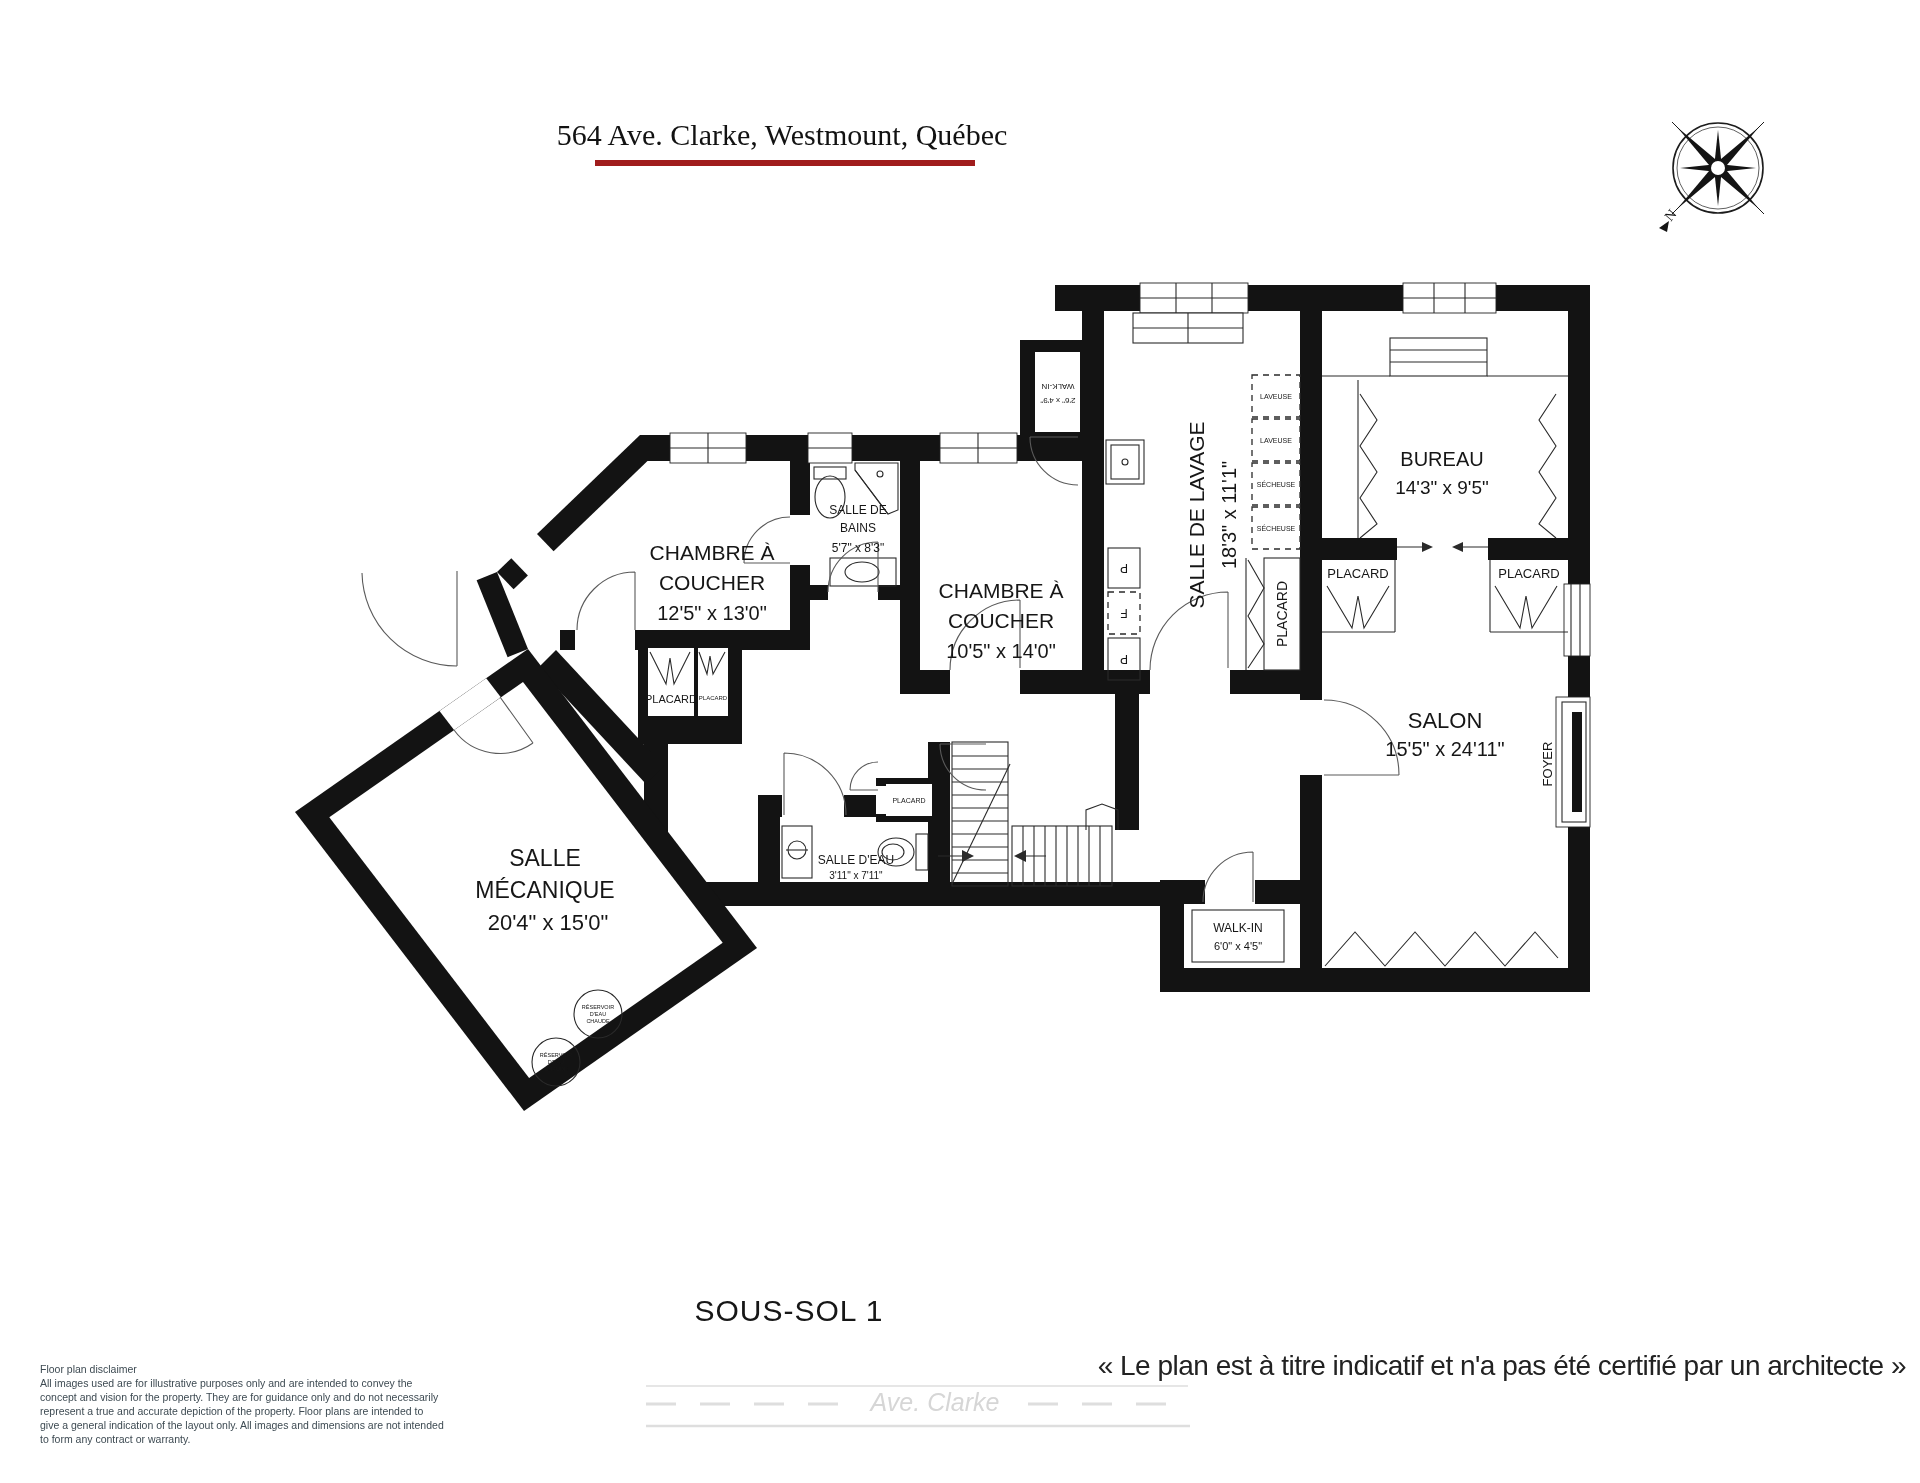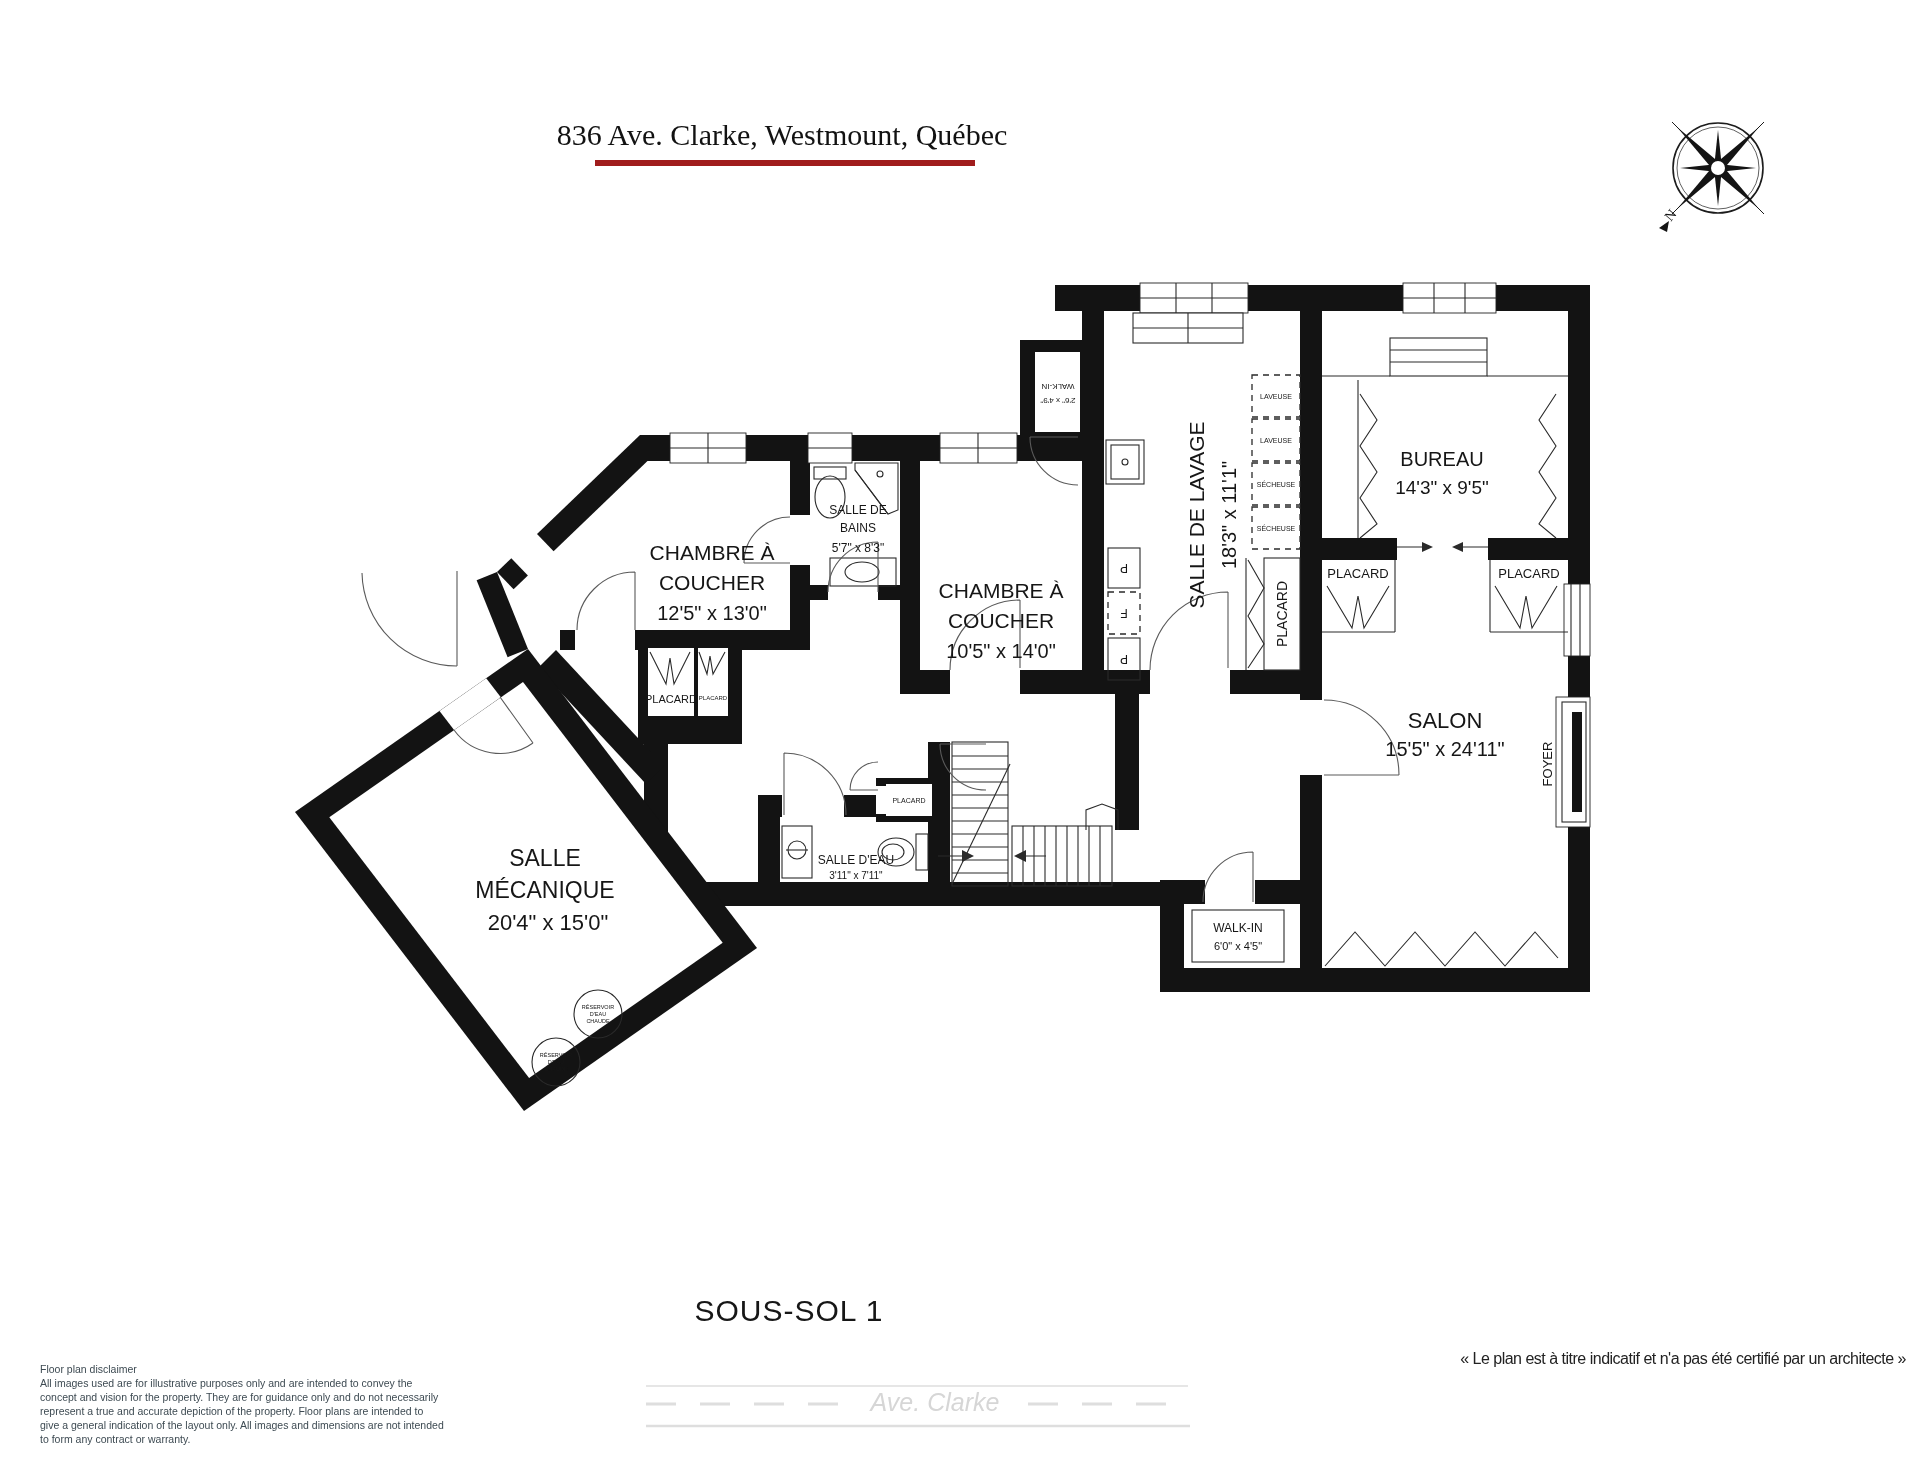--- a/index.html
+++ b/index.html
@@ -4,21 +4,21 @@
 <style>
   html,body{margin:0;padding:0;background:#ffffff;}
   body{width:1920px;height:1483px;position:relative;overflow:hidden;
        font-family:"Liberation Sans",sans-serif;color:#1a1a1a;}
   .abs{position:absolute;}
   #title{left:0;top:118px;width:1564px;text-align:center;
          font-family:"Liberation Serif",serif;font-size:30px;color:#121212;}
   #title-underline{left:595px;top:160px;width:380px;height:6px;background:#a01d1d;}
   #floor-label{left:0;top:1294px;width:1578px;text-align:center;
                font-size:30px;letter-spacing:1px;color:#161616;}
-  #architect-note{right:14px;top:1350px;font-size:16px;letter-spacing:-0.5px;color:#222;}
+  #architect-note{right:14px;top:1350px;font-size:28px;letter-spacing:-0.5px;color:#222;}
   #street-label{left:700px;top:1388px;width:470px;text-align:center;
                 font-style:italic;font-size:25px;color:#d6d6d6;}
   #disclaimer{left:40px;top:1362px;width:404px;font-size:10.5px;line-height:1.34;color:#3d4a52;}
   #disclaimer .t{display:block;}
   svg text{fill:#161616;}
   .rname{font-size:21px;}
   .rdims{font-size:20px;}
   .small{font-size:12px;}
   .tiny{font-size:8px;}
   .wall{fill:#131313;stroke:none;}
@@ -26,21 +26,21 @@
   .carveplain{fill:#ffffff;stroke:none;}
   .thin{fill:none;stroke:#2a2a2a;stroke-width:1.1;}
   .thinf{fill:#ffffff;stroke:#2a2a2a;stroke-width:1.1;}
   .arc{fill:none;stroke:#5a5a5a;stroke-width:1.1;}
   .dash{fill:none;stroke:#2a2a2a;stroke-width:1.3;stroke-dasharray:6 5;}
   .road{stroke:#dedede;}
 </style>
 </head>
 <body>
 
-<div id="title" class="abs">836 Ave. Clarke, Westmount, Québec</div>
+<div id="title" class="abs">564 Ave. Clarke, Westmount, Québec</div>
 <div id="title-underline" class="abs"></div>
 
 <svg class="abs" style="left:0;top:0;" width="1920" height="1483" viewBox="0 0 1920 1483">
 
   <g>
     <rect class="wall" x="1055" y="285" width="535" height="26"></rect>
     <rect class="wall" x="1568" y="285" width="22" height="707"></rect>
     <rect class="wall" x="1160" y="968" width="430" height="24"></rect>
     <rect class="wall" x="1160" y="880" width="24" height="112"></rect>
     <rect class="wall" x="1160" y="880" width="162" height="24"></rect>

